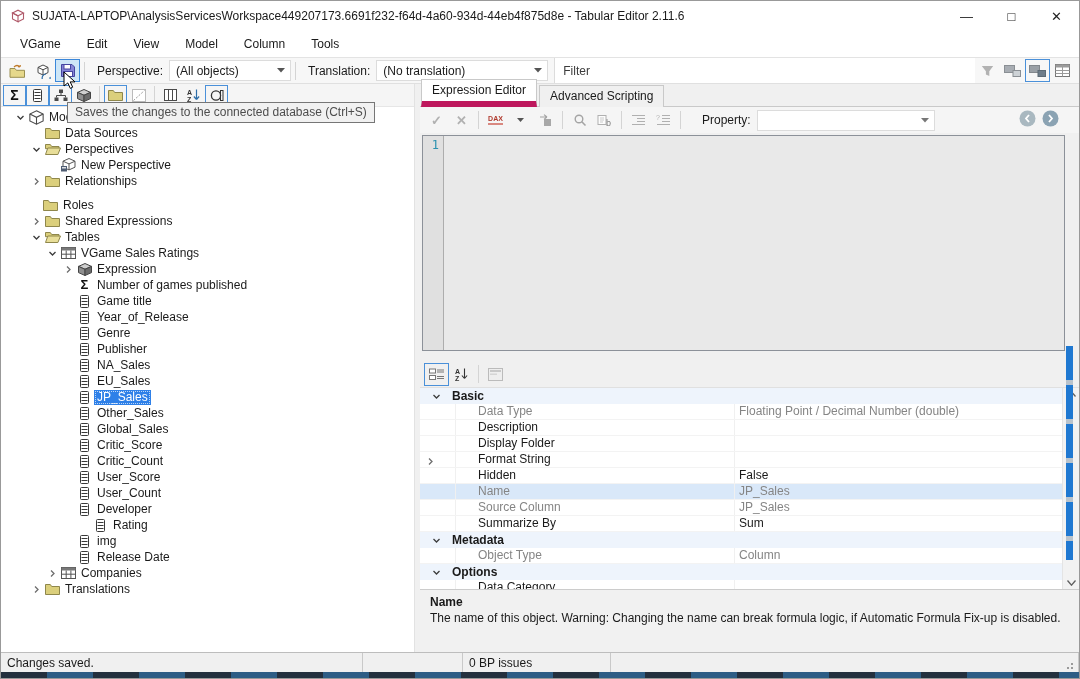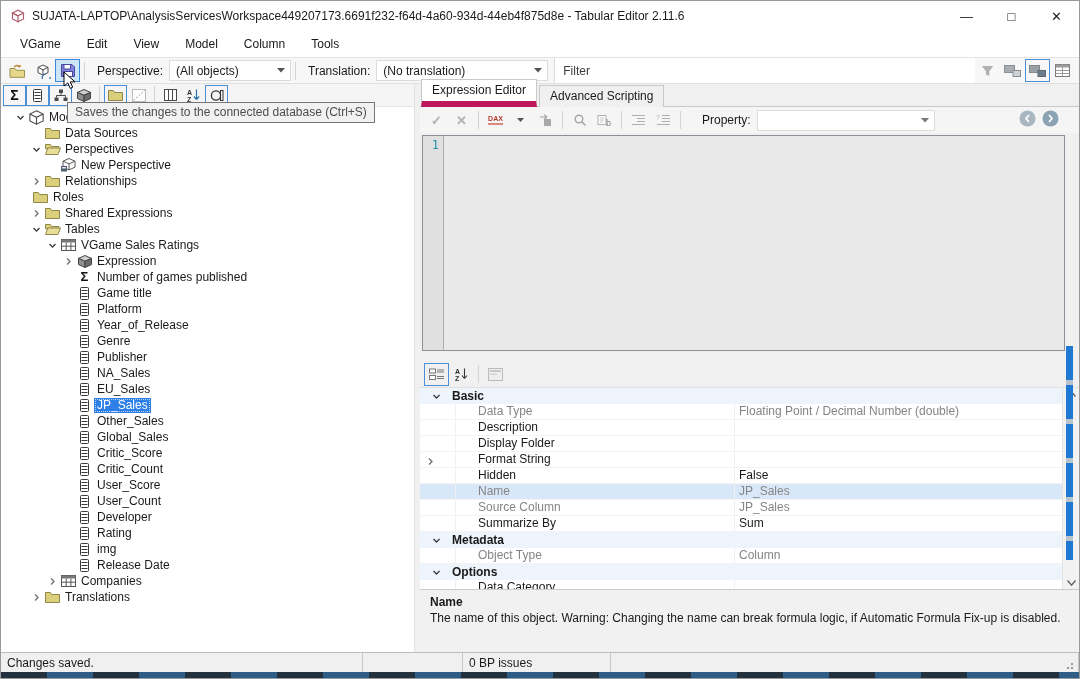--- a/index.html
+++ b/index.html
@@ -345,21 +345,21 @@
                 <path d="M3 1.5 L6 4.5 L3 7.5" fill="none" stroke="#6e6e6e" stroke-width="1.3"></path>
               </svg>
             </span>
             <span class="ticon">
               <svg width="15" height="12" viewBox="0 0 15 12">
                 <path d="M.5 1.5 h4.8 l1.4 2 h7.8 v8 h-14 Z" fill="#dbcf7c" stroke="#8f874b"></path>
               </svg>
             </span>
             <span class="tlabel">Relationships</span>
           </div>
-          <div class="tree-row" style="padding-left: 16px;">
+          <div class="tree-row" style="padding-left: 26px; margin-top: 8px;">
             <span class="exp"></span>
             <span class="ticon">
               <svg width="15" height="12" viewBox="0 0 15 12">
                 <path d="M.5 1.5 h4.8 l1.4 2 h7.8 v8 h-14 Z" fill="#dbcf7c" stroke="#8f874b"></path>
               </svg>
             </span>
             <span class="tlabel">Roles</span>
           </div>
           <div class="tree-row" style="padding-left: 28px;">
             <span class="exp">
@@ -442,32 +442,20 @@
           <div class="tree-row" style="padding-left: 60px;">
             <span class="exp"></span>
             <span class="ticon">
               <svg width="9" height="13" viewBox="0 0 9 13">
                 <rect x=".5" y=".5" width="8" height="12" rx="1" fill="#fff" stroke="#3a3a3a"></rect>
                 <line x1="1.5" y1="3.5" x2="7.5" y2="3.5" stroke="#3a3a3a"></line>
                 <line x1="1.5" y1="6.5" x2="7.5" y2="6.5" stroke="#3a3a3a"></line>
                 <line x1="1.5" y1="9.5" x2="7.5" y2="9.5" stroke="#3a3a3a"></line>
               </svg>
             </span>
-            <span class="tlabel">Platform</span>
-          </div>
-          <div class="tree-row" style="padding-left: 60px;">
-            <span class="exp"></span>
-            <span class="ticon">
-              <svg width="9" height="13" viewBox="0 0 9 13">
-                <rect x=".5" y=".5" width="8" height="12" rx="1" fill="#fff" stroke="#3a3a3a"></rect>
-                <line x1="1.5" y1="3.5" x2="7.5" y2="3.5" stroke="#3a3a3a"></line>
-                <line x1="1.5" y1="6.5" x2="7.5" y2="6.5" stroke="#3a3a3a"></line>
-                <line x1="1.5" y1="9.5" x2="7.5" y2="9.5" stroke="#3a3a3a"></line>
-              </svg>
-            </span>
             <span class="tlabel">Year_of_Release</span>
           </div>
           <div class="tree-row" style="padding-left: 60px;">
             <span class="exp"></span>
             <span class="ticon">
               <svg width="9" height="13" viewBox="0 0 9 13">
                 <rect x=".5" y=".5" width="8" height="12" rx="1" fill="#fff" stroke="#3a3a3a"></rect>
                 <line x1="1.5" y1="3.5" x2="7.5" y2="3.5" stroke="#3a3a3a"></line>
                 <line x1="1.5" y1="6.5" x2="7.5" y2="6.5" stroke="#3a3a3a"></line>
                 <line x1="1.5" y1="9.5" x2="7.5" y2="9.5" stroke="#3a3a3a"></line>
@@ -600,21 +588,21 @@
             <span class="ticon">
               <svg width="9" height="13" viewBox="0 0 9 13">
                 <rect x=".5" y=".5" width="8" height="12" rx="1" fill="#fff" stroke="#3a3a3a"></rect>
                 <line x1="1.5" y1="3.5" x2="7.5" y2="3.5" stroke="#3a3a3a"></line>
                 <line x1="1.5" y1="6.5" x2="7.5" y2="6.5" stroke="#3a3a3a"></line>
                 <line x1="1.5" y1="9.5" x2="7.5" y2="9.5" stroke="#3a3a3a"></line>
               </svg>
             </span>
             <span class="tlabel">Developer</span>
           </div>
-          <div class="tree-row" style="padding-left: 60px;">
+          <div class="tree-row" style="padding-left: 60px; margin-left: 16px;">
             <span class="exp"></span>
             <span class="ticon">
               <svg width="9" height="13" viewBox="0 0 9 13">
                 <rect x=".5" y=".5" width="8" height="12" rx="1" fill="#fff" stroke="#3a3a3a"></rect>
                 <line x1="1.5" y1="3.5" x2="7.5" y2="3.5" stroke="#3a3a3a"></line>
                 <line x1="1.5" y1="6.5" x2="7.5" y2="6.5" stroke="#3a3a3a"></line>
                 <line x1="1.5" y1="9.5" x2="7.5" y2="9.5" stroke="#3a3a3a"></line>
               </svg>
             </span>
             <span class="tlabel">Rating</span>

